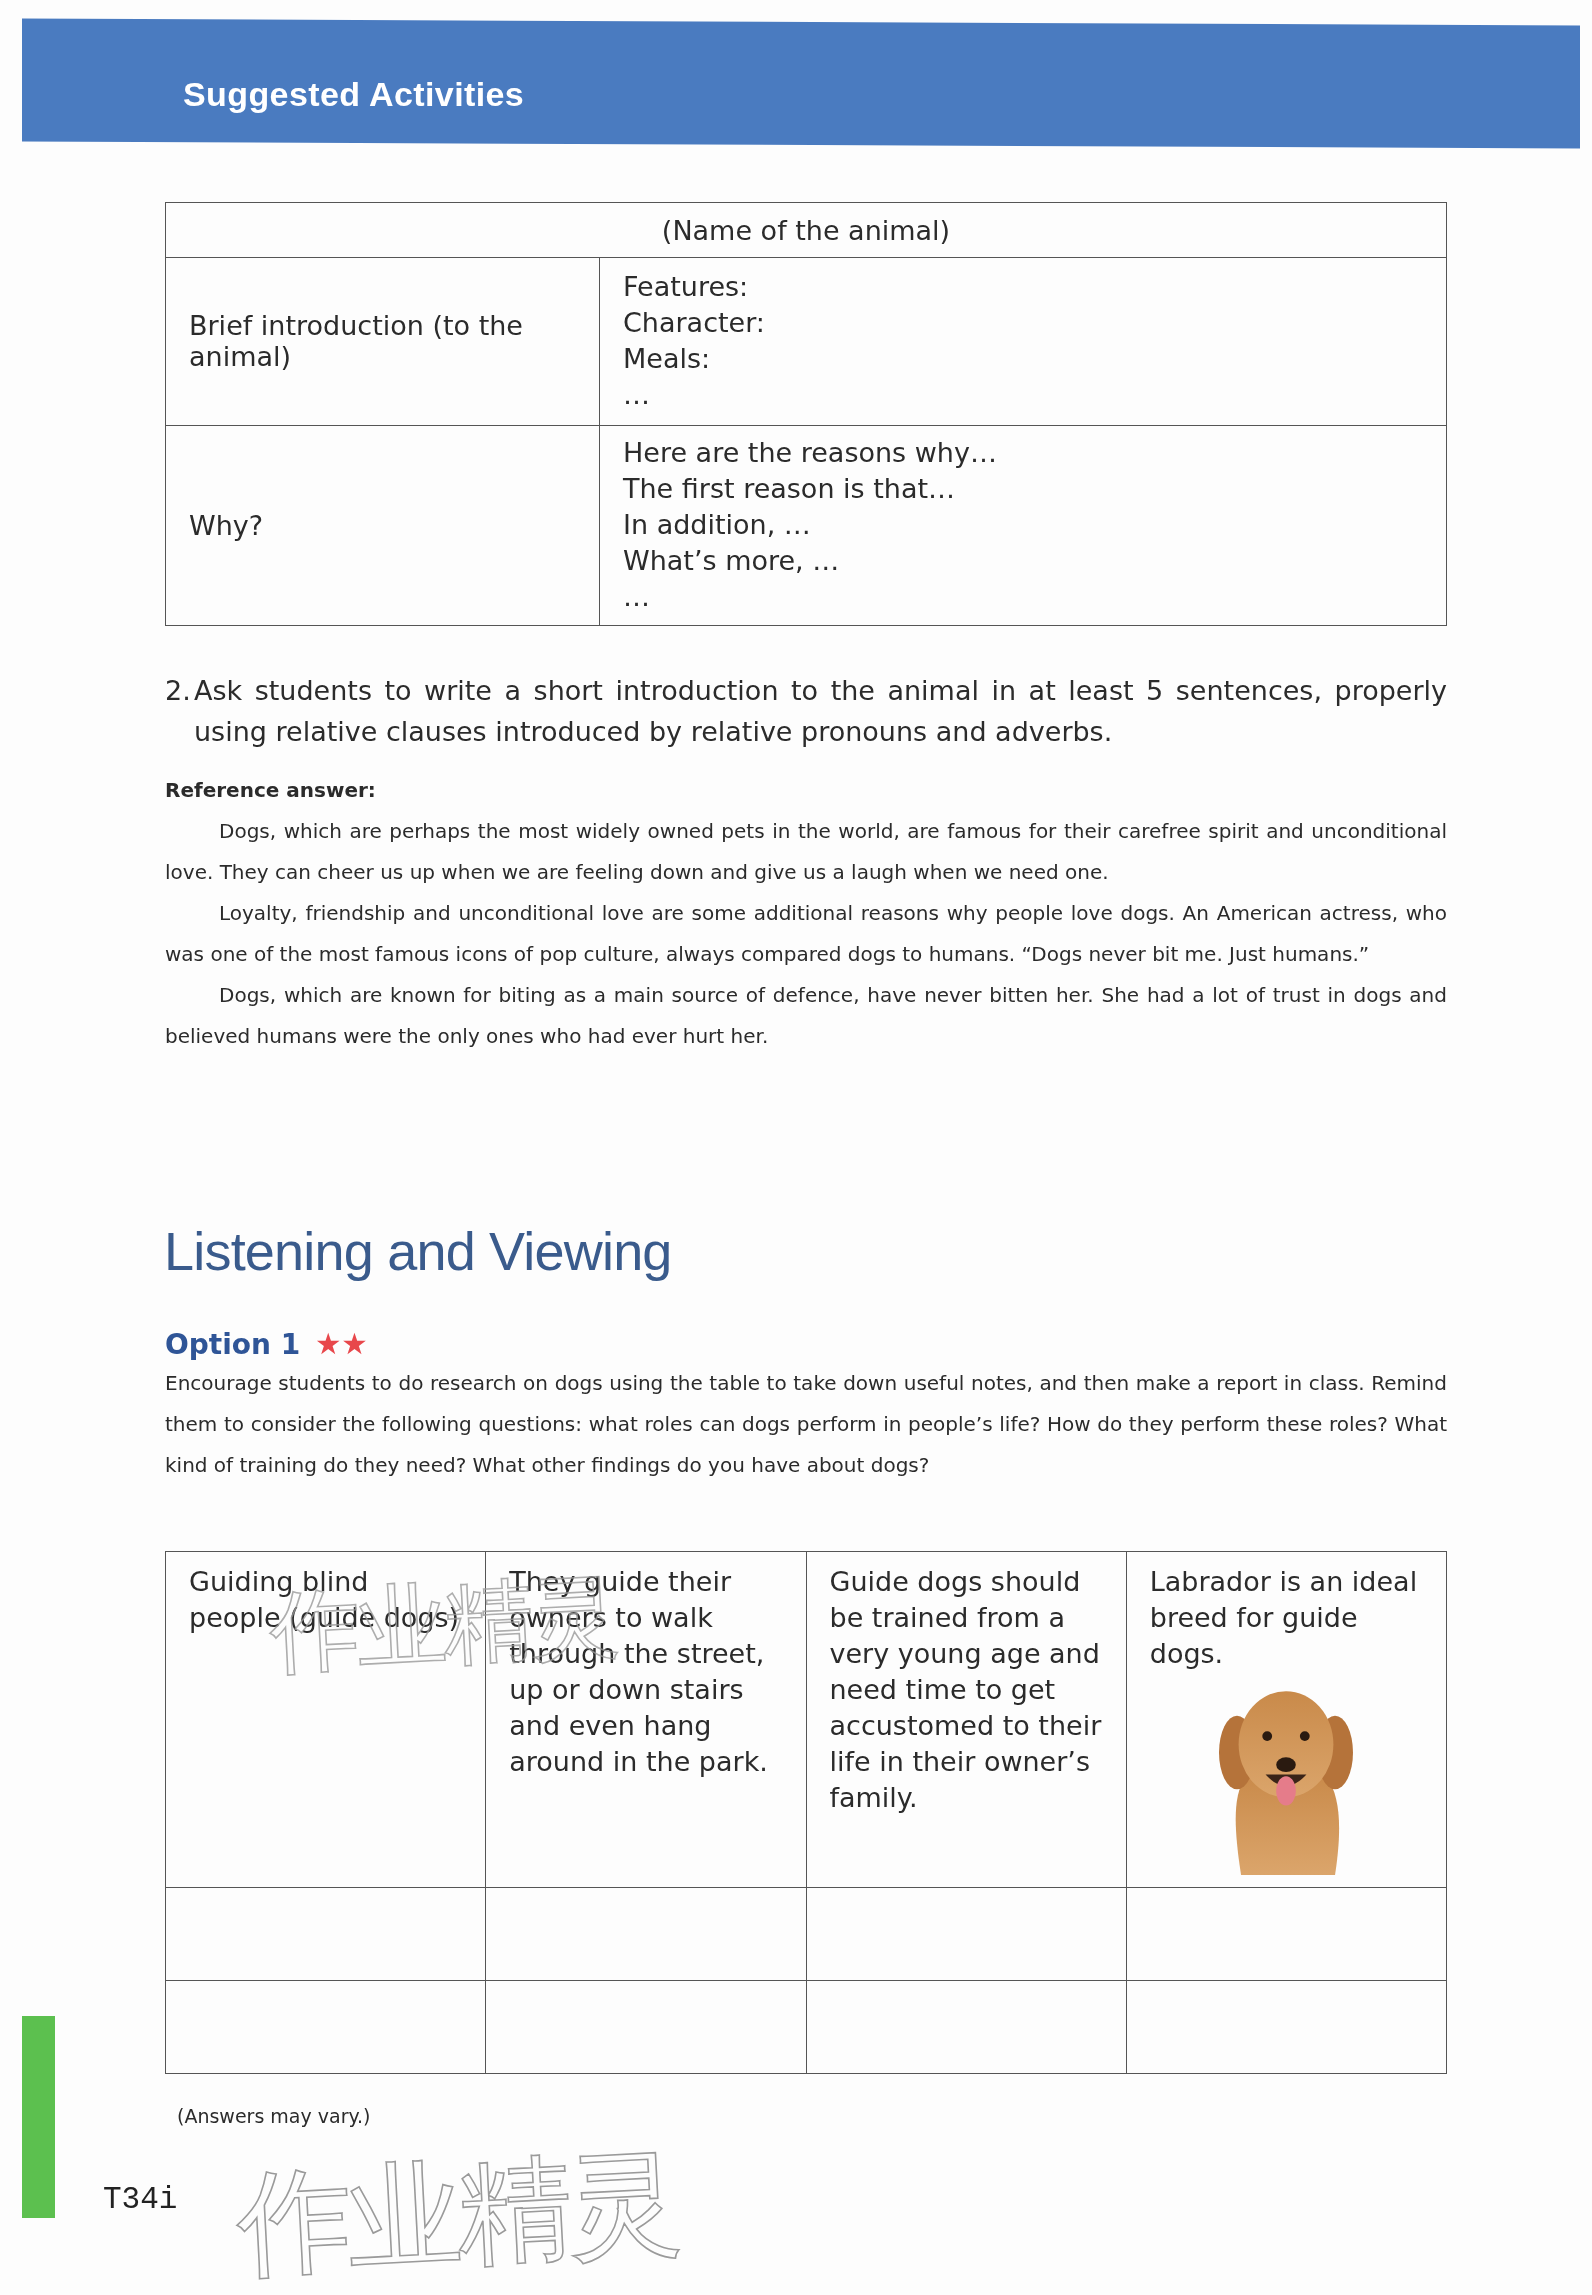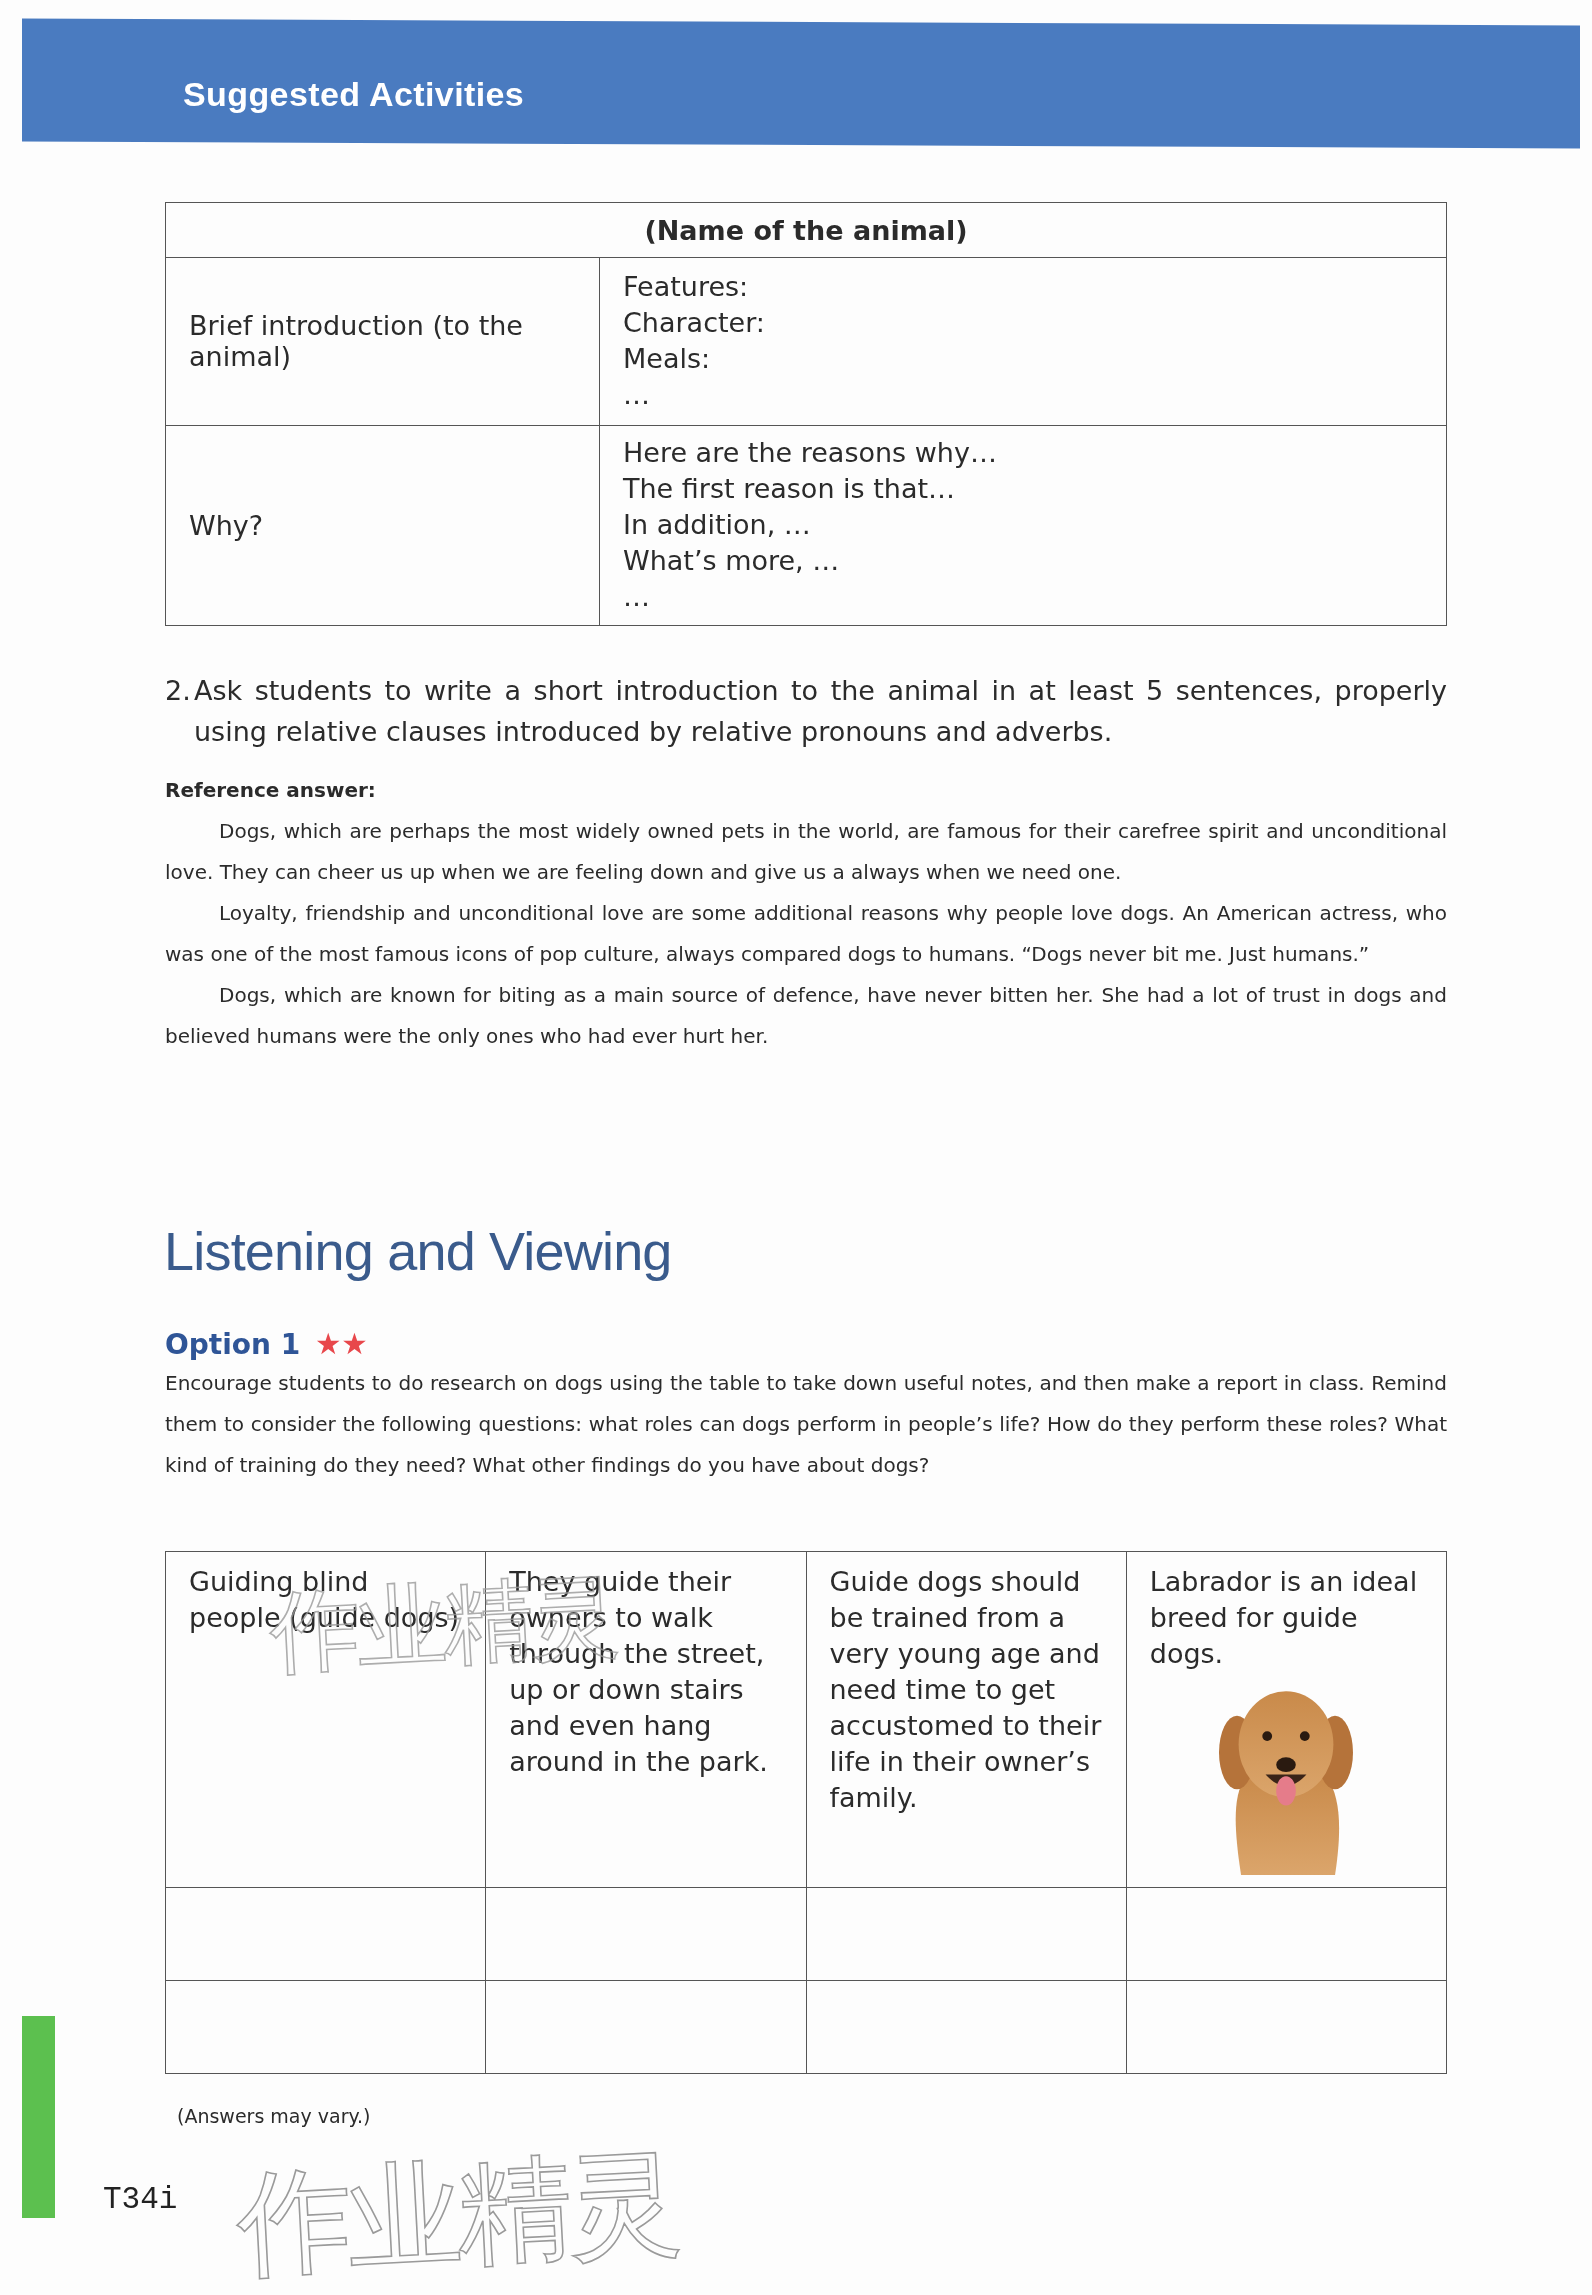--- a/index.html
+++ b/index.html
@@ -15,21 +15,21 @@
     transform: skewY(0.25deg);
   }
   .header-title {
     position: absolute; left: 183px; top: 75px;
     color: #ffffff; font-weight: bold; font-size: 34px;
     font-family: "Liberation Sans", sans-serif; letter-spacing: 0.4px;
   }
   table { border-collapse: collapse; position: absolute; }
   td, th { border: 1.6px solid #555; vertical-align: middle; }
   .t1 { left: 165px; top: 202px; width: 1282px; font-size: 27px; }
-  .t1 th { height: 52px; font-weight: bold; font-size: 27px; text-align: center; }
+  .t1 th { height: 52px; font-weight: normal; font-size: 27px; text-align: center; }
   .t1 td.lbl { width: 409px; padding-left: 23px; }
   .t1 td.lines { padding: 9.8px 0 9.8px 23px; line-height: 36px; }
   .t1 tr.r1 td { height: 147px; }
   .t1 tr.r2 td { height: 180px; }
   .task {
     position: absolute; left: 165px; top: 670px; width: 1282px;
     font-size: 27px; line-height: 41px;
   }
   .task .num { position: absolute; left: 0; top: 0; }
   .task .txt { margin-left: 29px; text-align: justify; }
@@ -117,21 +117,21 @@
 </tbody>
   </table>
 
 <div class="task">
   <span class="num">2.</span>
   <div class="txt">Ask students to write a short introduction to the animal in at least 5 sentences, properly using relative clauses introduced by relative pronouns and adverbs.</div>
 </div>
 
 <div class="ref">
   <div class="ref-title">Reference answer:</div>
-  <p>Dogs, which are perhaps the most widely owned pets in the world, are famous for their carefree spirit and unconditional love. They can cheer us up when we are feeling down and give us a always when we need one.</p>
+  <p>Dogs, which are perhaps the most widely owned pets in the world, are famous for their carefree spirit and unconditional love. They can cheer us up when we are feeling down and give us a laugh when we need one.</p>
   <p>Loyalty, friendship and unconditional love are some additional reasons why people love dogs. An American actress, who was one of the most famous icons of pop culture, always compared dogs to humans. “Dogs never bit me. Just humans.”</p>
   <p>Dogs, which are known for biting as a main source of defence, have never bitten her. She had a lot of trust in dogs and believed humans were the only ones who had ever hurt her.</p>
 </div>
 
 <div class="section-heading">Listening and Viewing</div>
 
 <div class="option">
   <span>Option 1</span>
   <span class="stars">★★</span>
 </div>

